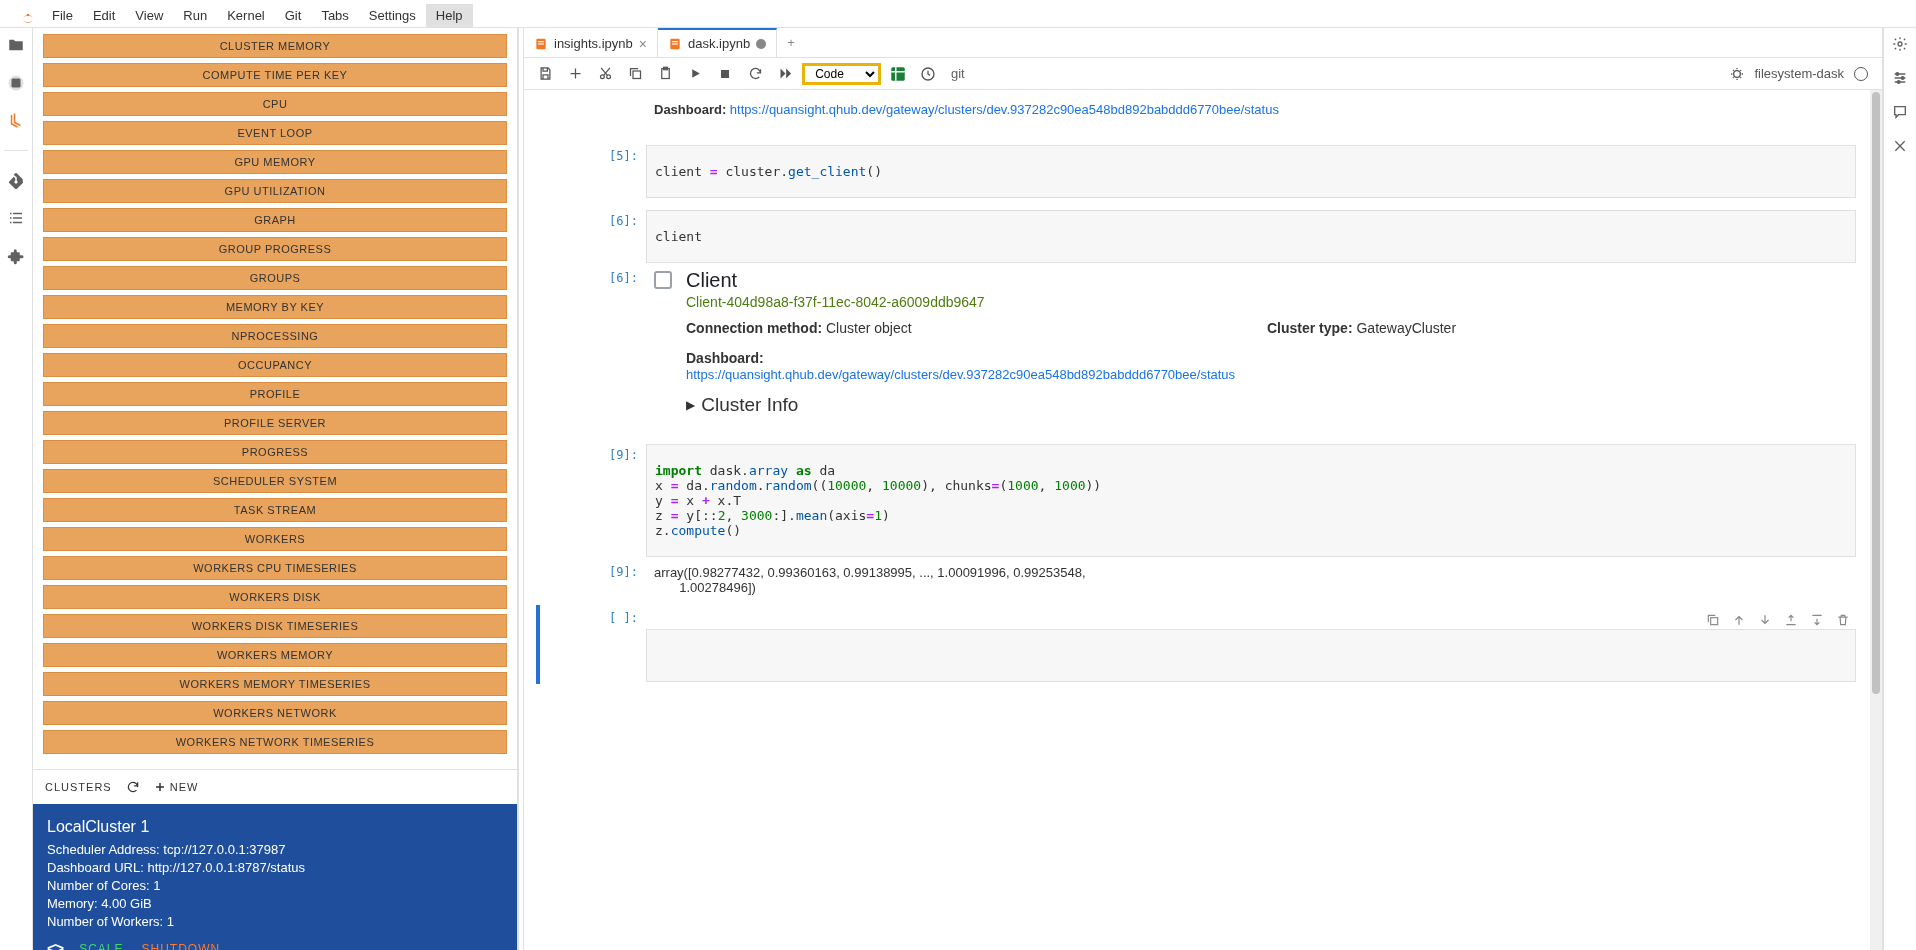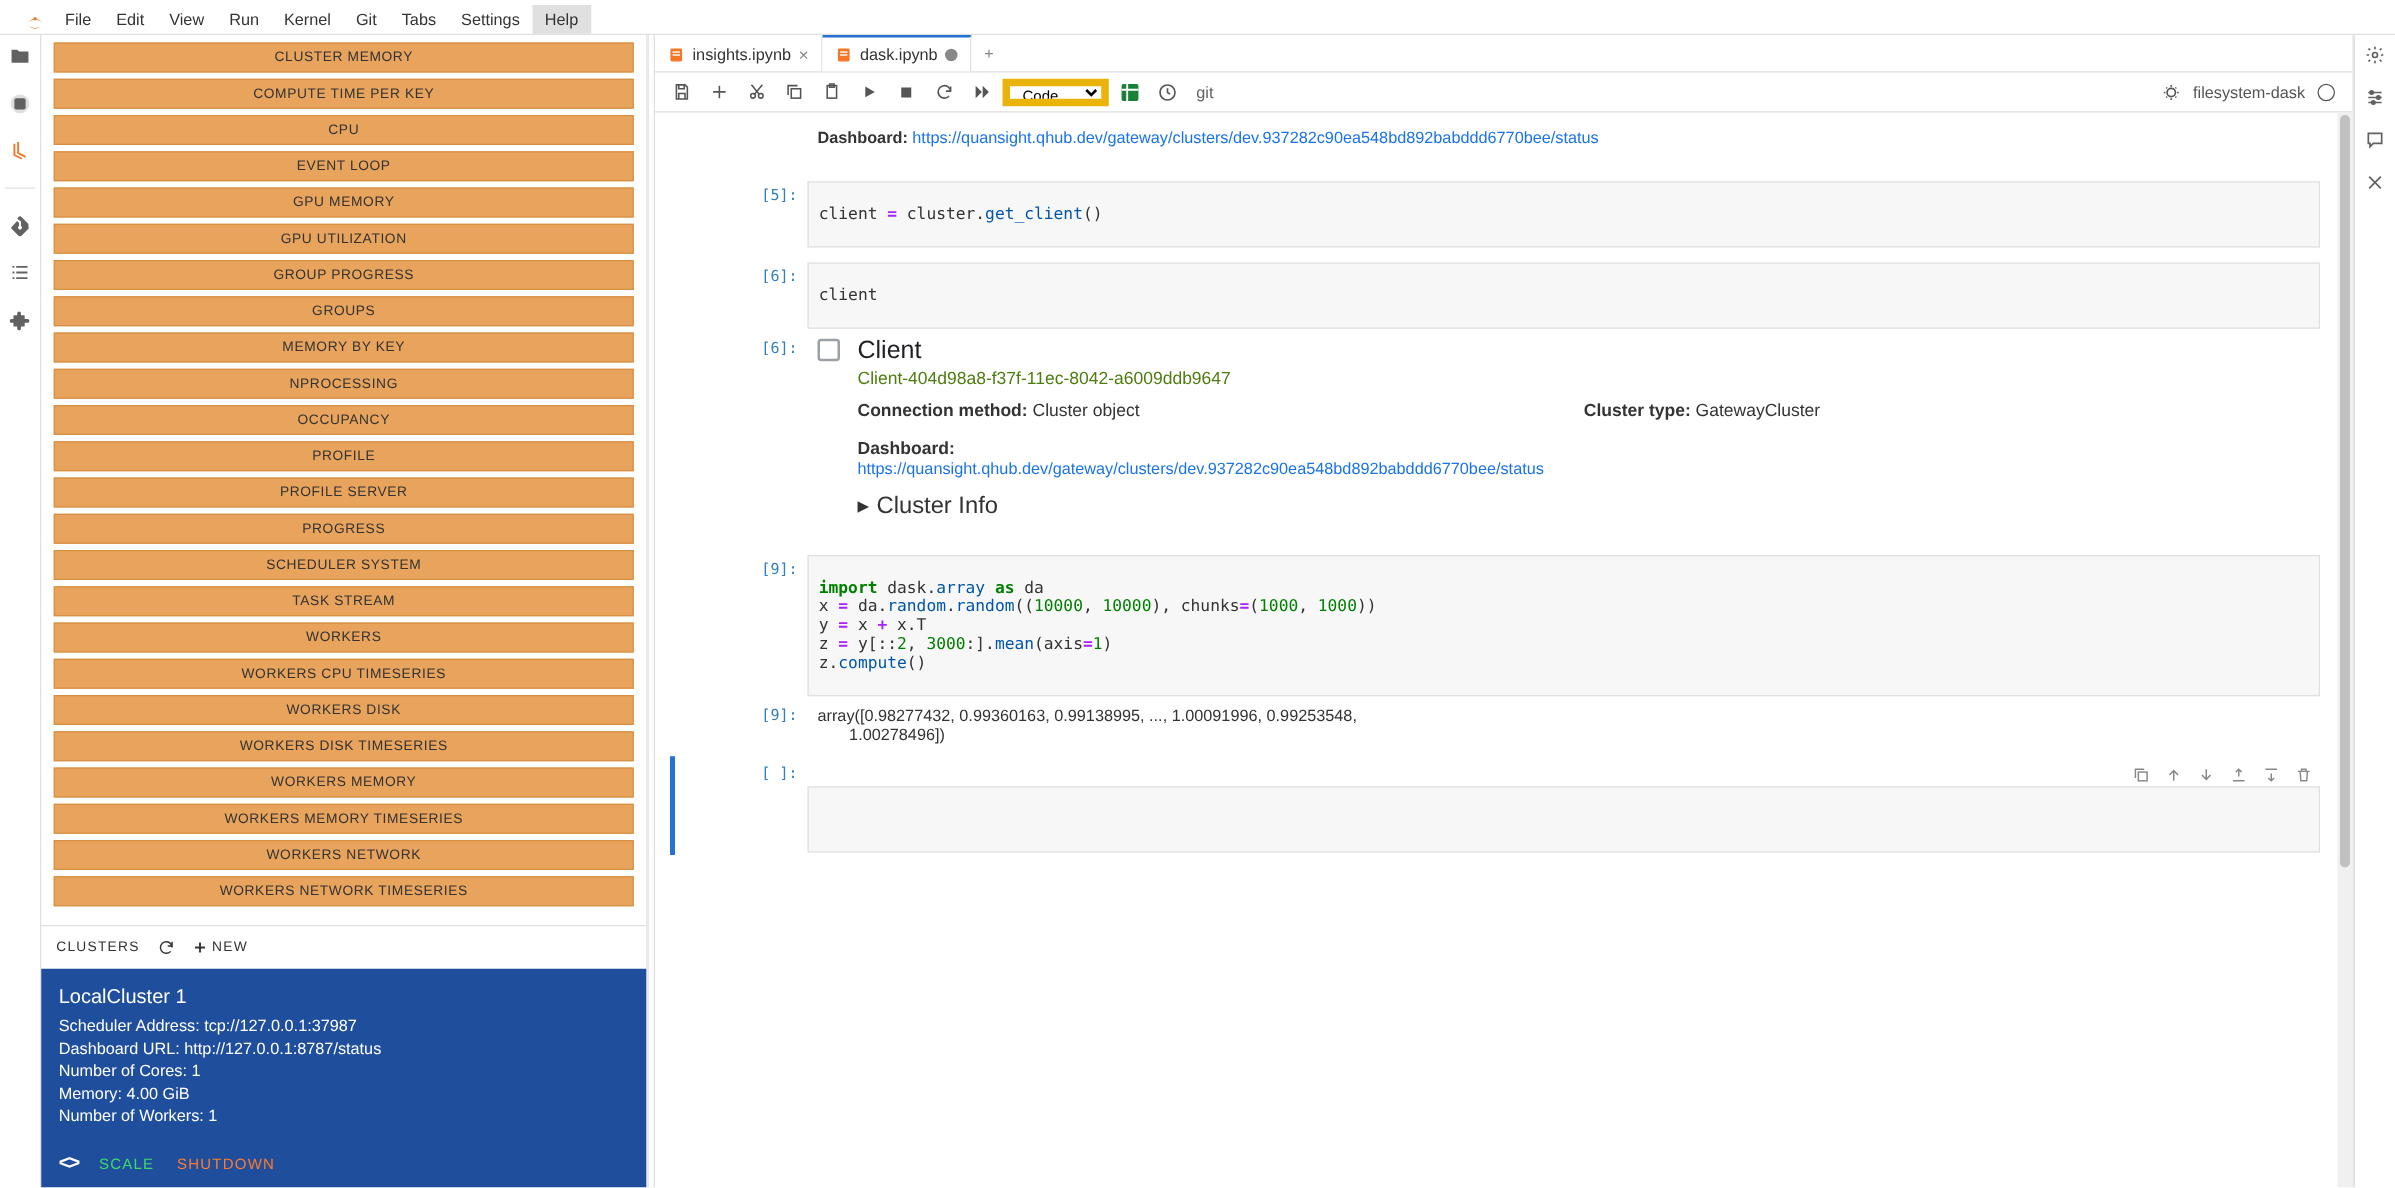--- a/index.html
+++ b/index.html
@@ -30,21 +30,21 @@
 .main { flex: 1; display: flex; flex-direction: column; min-width: 0; border-right: 1px solid #e0e0e0; }
 .tabbar { display: flex; align-items: center; height: 30px; border-bottom: 1px solid #e0e0e0; }
 .tab { display: flex; align-items: center; gap: 6px; padding: 0 10px; height: 100%; border-right: 1px solid #e0e0e0; border-top: 2px solid transparent; cursor: pointer; }
 .tab.active { border-top-color: #2672d4; background: #fff; }
 .tab .nb-icon { width: 14px; height: 14px; }
 .tab .close { color: #888; font-size: 14px; }
 .tab .dirty { width: 10px; height: 10px; border-radius: 50%; background: #888; }
 .tab-add { width: 28px; display: flex; align-items: center; justify-content: center; color: #888; cursor: pointer; }
 .toolbar { display: flex; align-items: center; height: 32px; border-bottom: 1px solid #e0e0e0; padding: 0 8px; gap: 4px; }
 .toolbar .tb-btn { width: 26px; height: 24px; display: flex; align-items: center; justify-content: center; color: #555; cursor: pointer; border-radius: 2px; }
-.toolbar select { height: 22px; border: 6px solid #eab308; padding: 0 18px 0 6px; font-size: 12px; background: #fff; }
+.toolbar select { height: 22px; border: 3px solid #eab308; padding: 0 18px 0 6px; font-size: 12px; background: #fff; text-align: center; }
 .toolbar .sheets { color: #188038; }
 .toolbar .git-text { color: #616161; font-size: 13px; margin-left: 6px; }
 .toolbar .spacer { flex: 1; }
 .toolbar .kernel-name { color: #555; }
 .toolbar .kernel-status { width: 14px; height: 14px; border: 1.5px solid #555; border-radius: 50%; margin: 0 6px; }
 .notebook { flex: 1; overflow-y: auto; padding: 8px 0 200px 0; }
 .cell { display: flex; padding: 2px 14px 2px 0; }
 .cell .gutter { width: 60px; flex: none; }
 .cell .prompt { width: 62px; flex: none; text-align: right; font-family: Menlo, Consolas, monospace; font-size: 12px; color: #307fc1; padding: 4px 8px 0 0; }
 .cell .content { flex: 1; min-width: 0; }
@@ -142,20 +142,21 @@
     </div>
 
     <div class="left-panel">
       <div class="dash-list" id="dash-list">
           <button class="dash-btn">CLUSTER MEMORY</button>
           <button class="dash-btn">COMPUTE TIME PER KEY</button>
           <button class="dash-btn">CPU</button>
           <button class="dash-btn">EVENT LOOP</button>
           <button class="dash-btn">GPU MEMORY</button>
           <button class="dash-btn">GPU UTILIZATION</button>
+          <button class="dash-btn">GRAPH</button>
           <button class="dash-btn">GROUP PROGRESS</button>
           <button class="dash-btn">GROUPS</button>
           <button class="dash-btn">MEMORY BY KEY</button>
           <button class="dash-btn">NPROCESSING</button>
           <button class="dash-btn">OCCUPANCY</button>
           <button class="dash-btn">PROFILE</button>
           <button class="dash-btn">PROFILE SERVER</button>
           <button class="dash-btn">PROGRESS</button>
           <button class="dash-btn">SCHEDULER SYSTEM</button>
           <button class="dash-btn">TASK STREAM</button>

